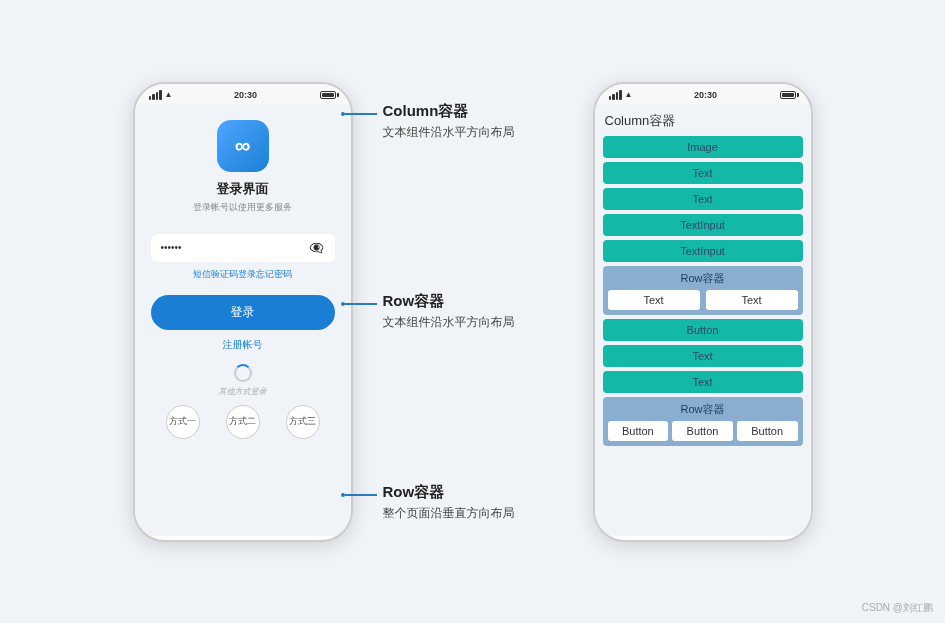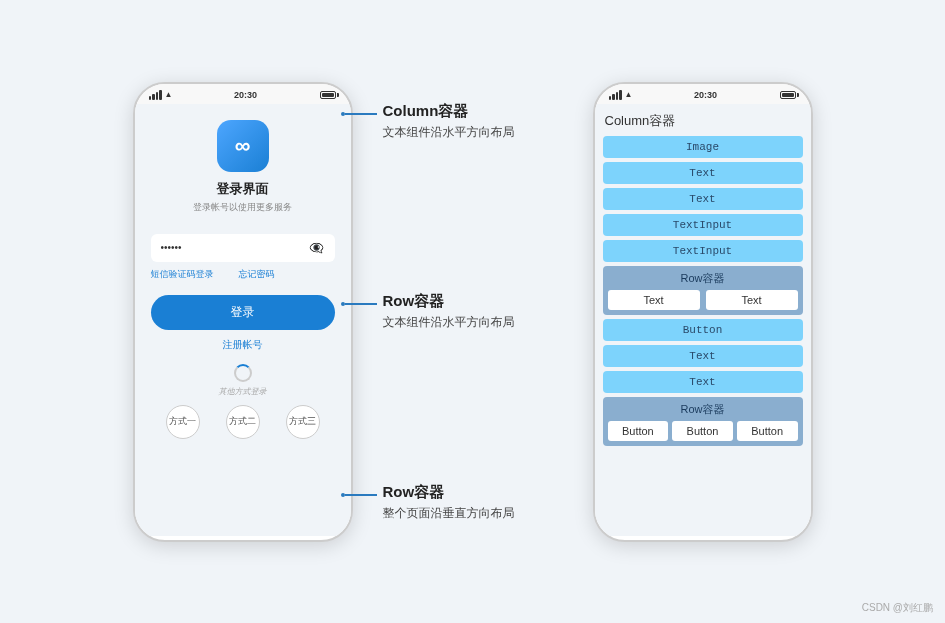--- a/index.html
+++ b/index.html
@@ -139,23 +139,22 @@
     }
     .eye-icon {
       font-size: 12px;
       color: #aaa;
       cursor: pointer;
     }
 
     .sms-forgot-row {
       width: 100%;
       display: flex;
-      justify-content: flex-start;
+      justify-content: center;
       margin-bottom: 14px;
-      gap: 25px;
     }
     .sms-link, .forgot-link {
       font-size: 9px;
       color: #1a7fd4;
       cursor: pointer;
     }
 
     .login-btn {
       width: 100%;
       background: #1a7fd4;
@@ -270,28 +269,27 @@
 
     .diagram-title {
       font-size: 13px;
       color: #333;
       font-weight: 500;
       margin-bottom: 6px;
       padding-left: 2px;
     }
 
     .diagram-item {
-      background: #7dd3fc;
+      background: #14b8a6;
       border-radius: 4px;
       text-align: center;
       padding: 5px;
       font-size: 11px;
       color: #2a4a6a;
       margin-bottom: 4px;
-      font-family: Liberation Mono, monospace;
     }
 
     .diagram-row-container {
       background: #8aaecf;
       border-radius: 4px;
       padding: 5px;
       margin-bottom: 4px;
     }
     .diagram-row-label {
       font-size: 11px;

